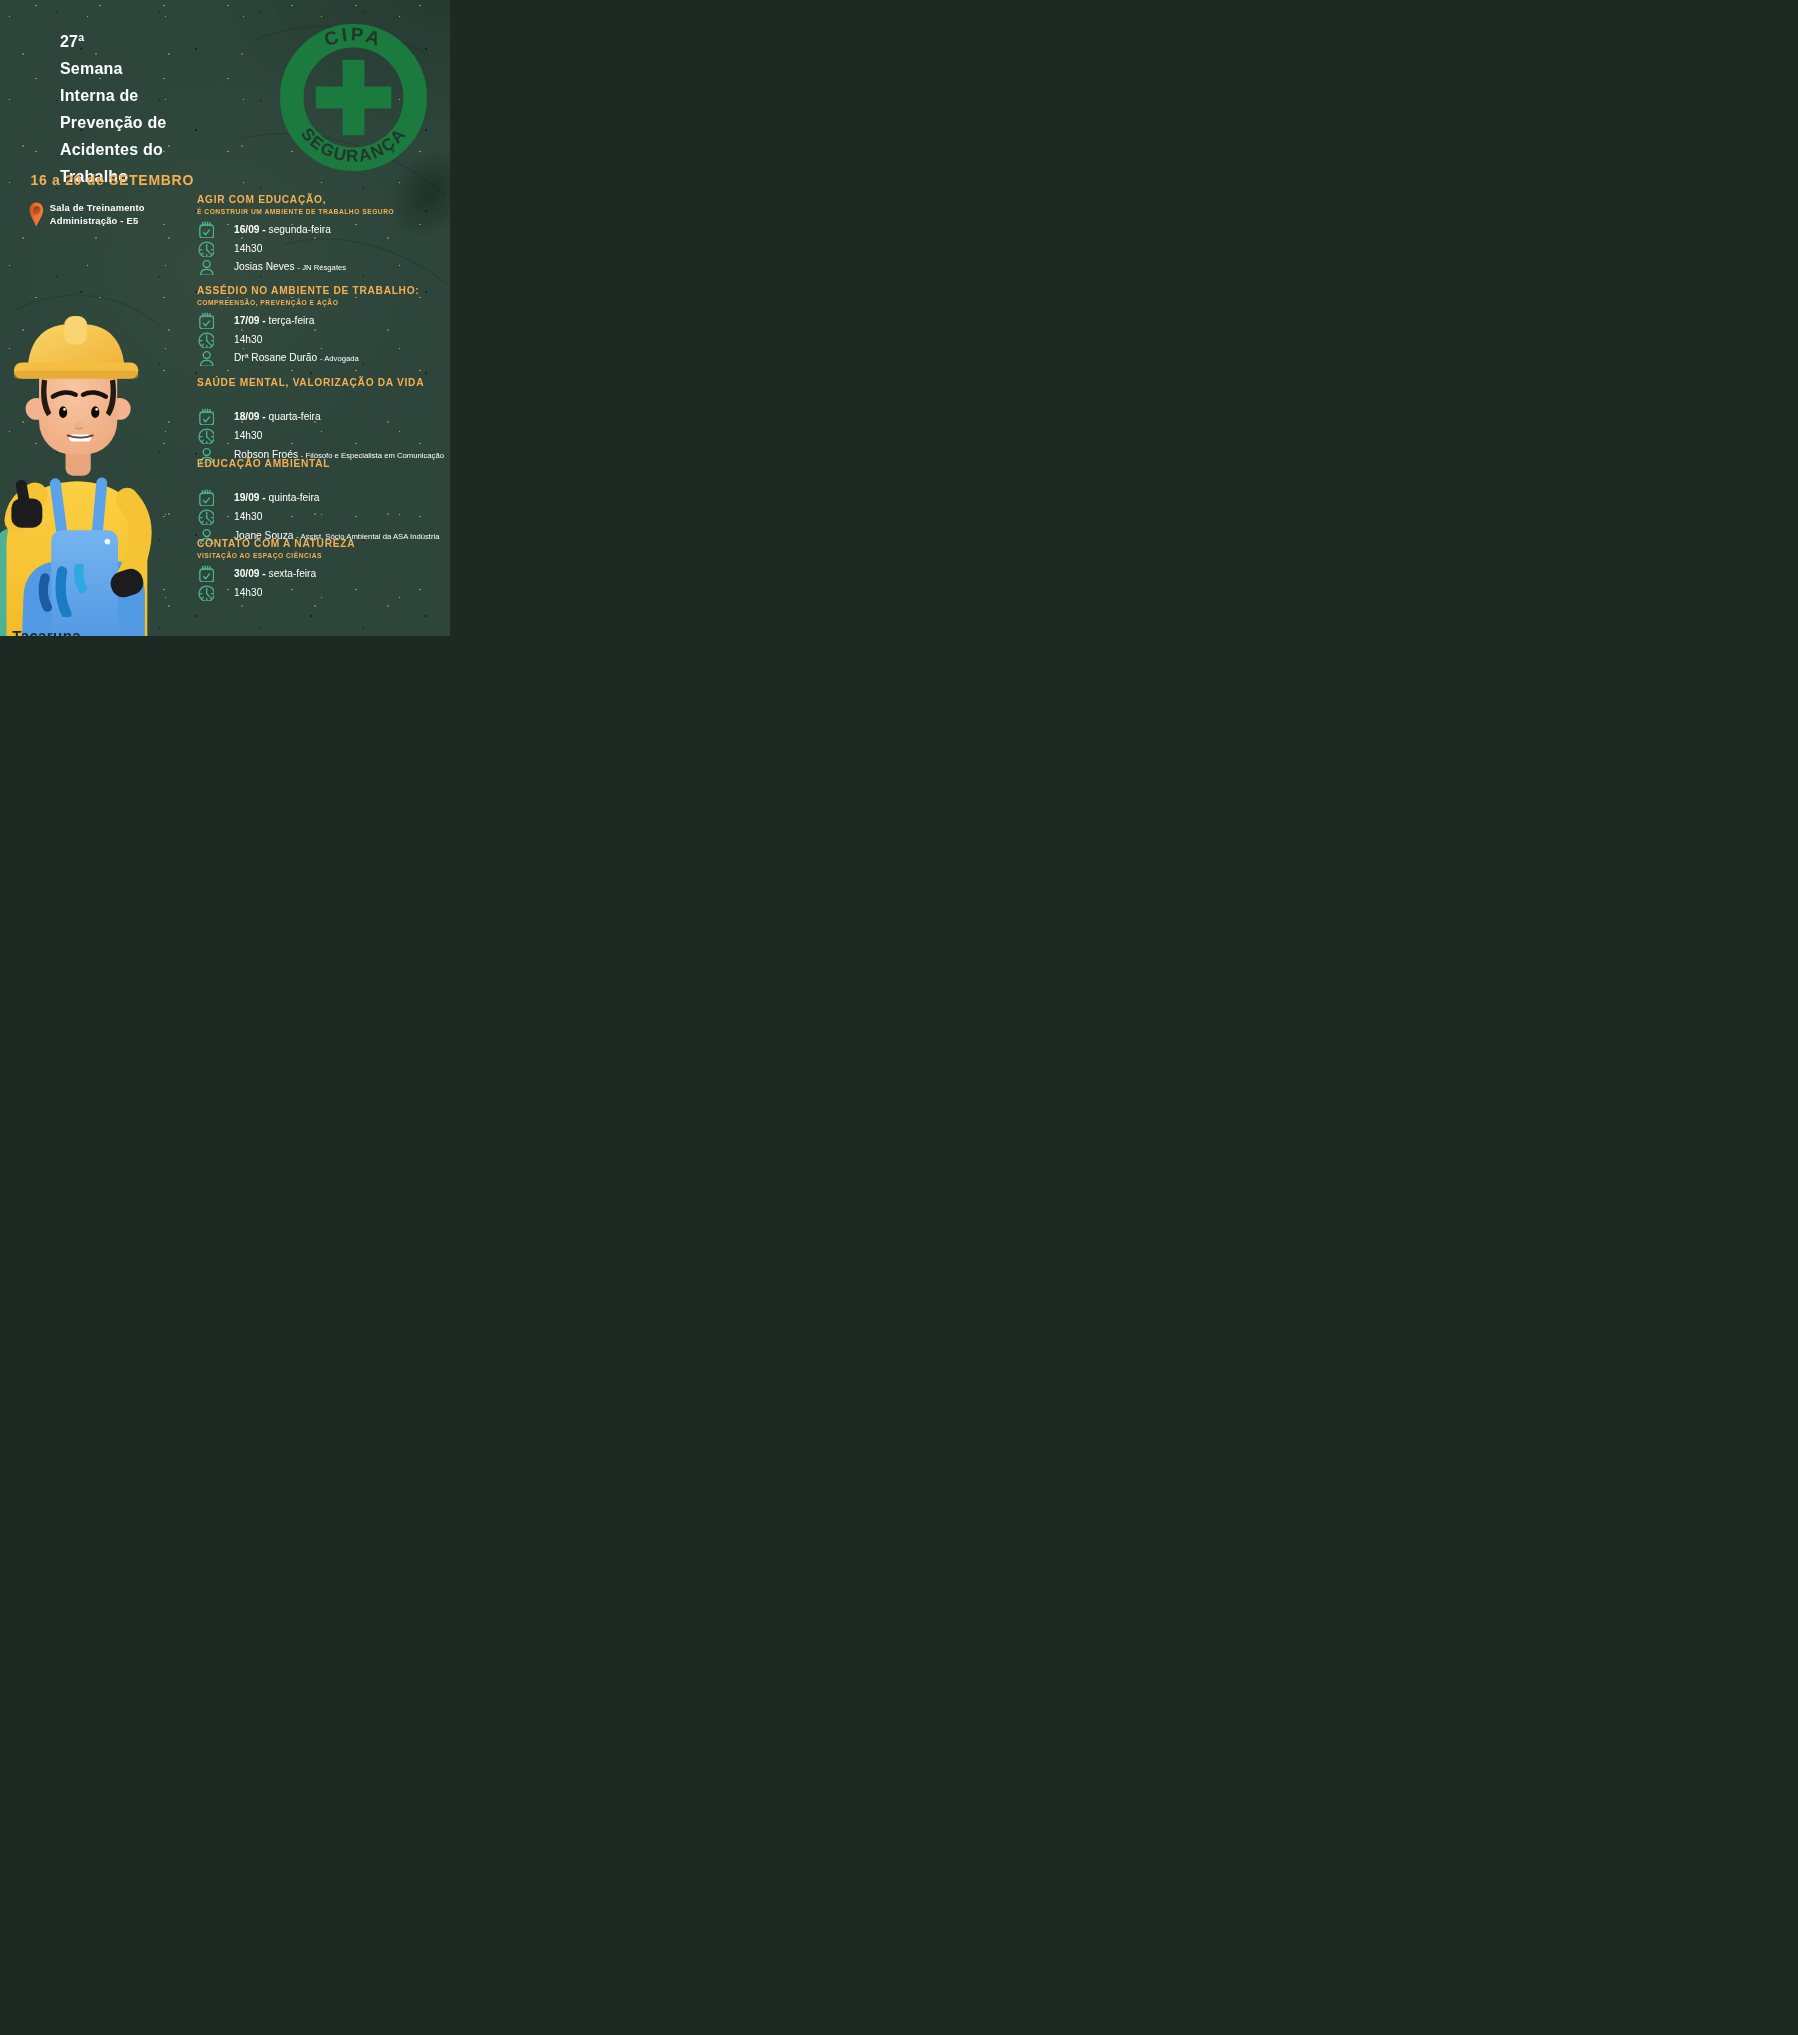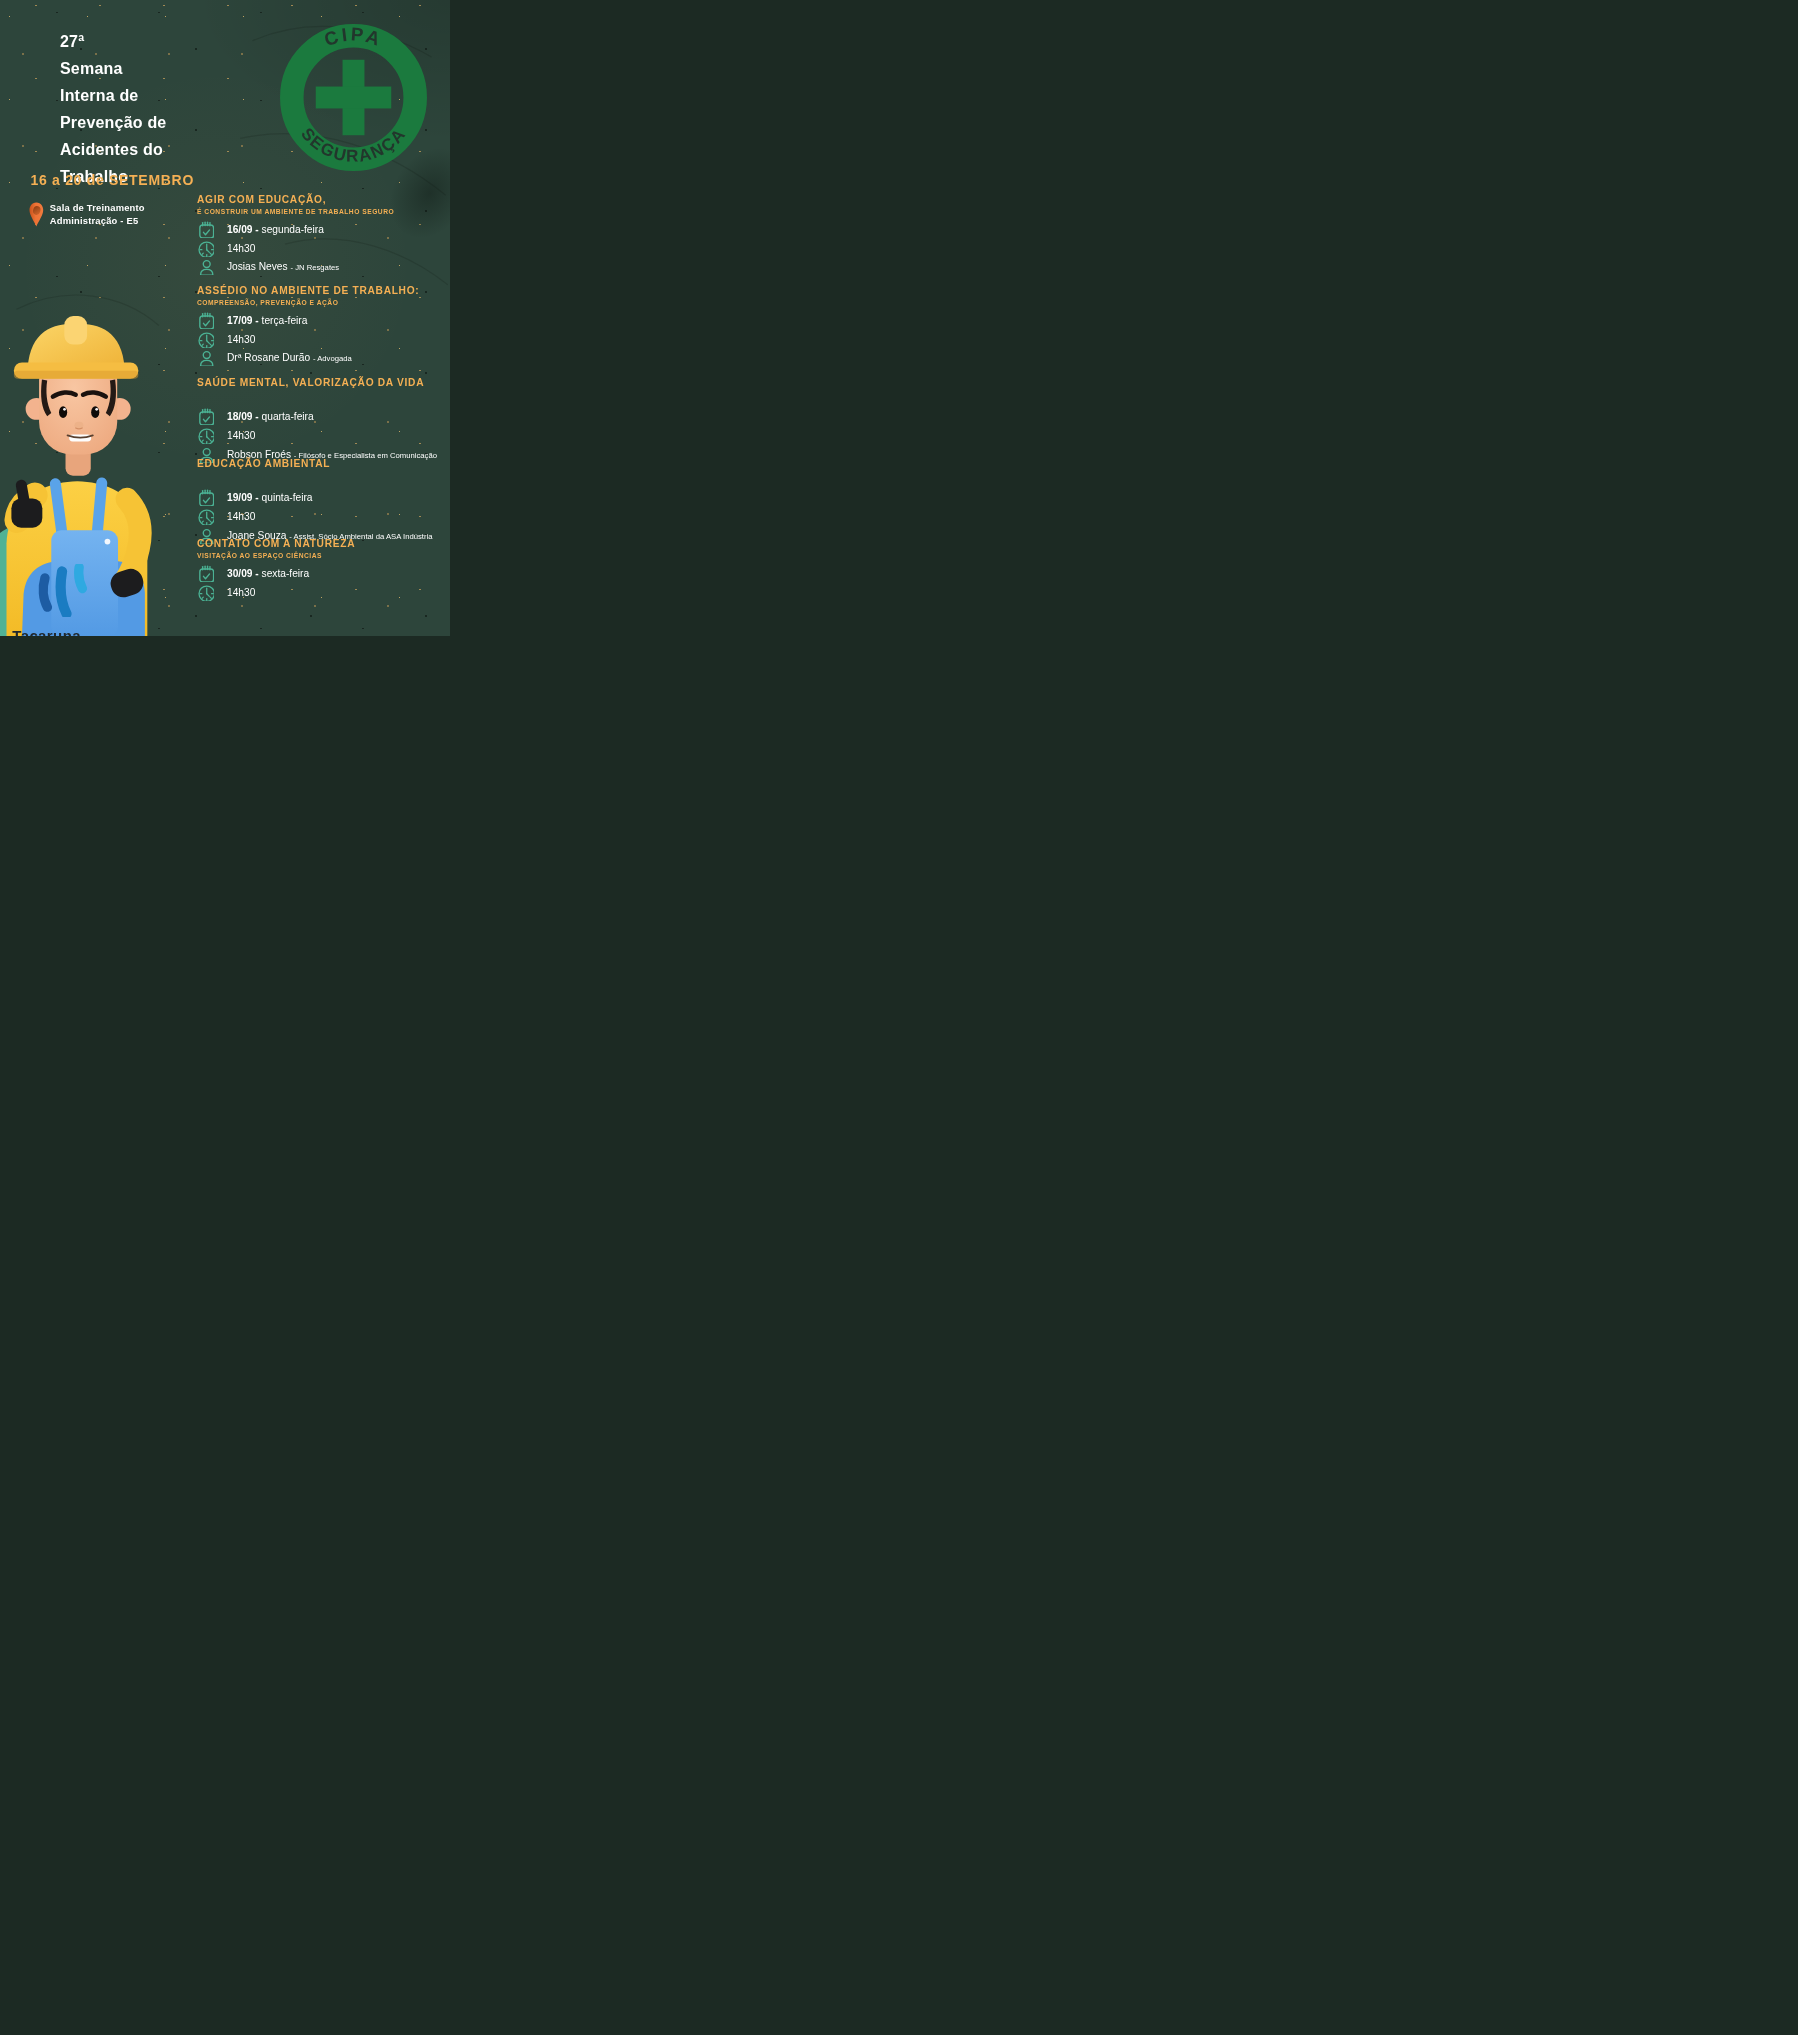--- a/index.html
+++ b/index.html
@@ -34,21 +34,21 @@
   .loc-text{font-size:9.4px;font-weight:700;color:#fff;line-height:12.6px;letter-spacing:0.2px;}
   
   .cipa{position:absolute;left:278px;top:22px;width:151px;height:151px;z-index:1;}
   
   .sec{position:absolute;left:197px;width:252px;z-index:2;}
   .s1{top:194px}.s2{top:285px}.s3{top:377px}.s4{top:458px}.s5{top:538px}
   .sec-h{margin:0;font-size:10.2px;font-weight:700;color:#f5b054;letter-spacing:0.7px;line-height:11.4px;white-space:nowrap;}
   .sec-sub{font-size:6.7px;font-weight:700;color:#f5b054;letter-spacing:0.5px;margin-top:2.8px;white-space:nowrap;}
   .rows{margin-top:6.1px;}
   .sec:not(.has-sub) .rows{margin-top:20px;}
-  .row{display:flex;align-items:center;gap:13px;height:17px;margin-bottom:1.6px;}
+  .row{display:flex;align-items:center;gap:20px;height:17px;margin-bottom:1.6px;}
   .icn{width:17px;height:17px;flex:0 0 17px;color:#4bb294;}
   .row-t{font-size:10.2px;color:#fff;white-space:nowrap;}
   .b{font-weight:700;}
   .role{font-size:7.7px;}
   
   .cta{position:absolute;left:228px;top:641px;width:169px;height:22px;z-index:3;
     background:#d2602c;border:none;border-radius:5px;color:#fff;font-weight:700;
     font-size:10.2px;letter-spacing:0.4px;font-family:inherit;cursor:pointer;}
   .blob{position:absolute;left:-53px;top:519px;width:195px;height:252px;border-radius:50%;
     background:#50b295;z-index:1;}

